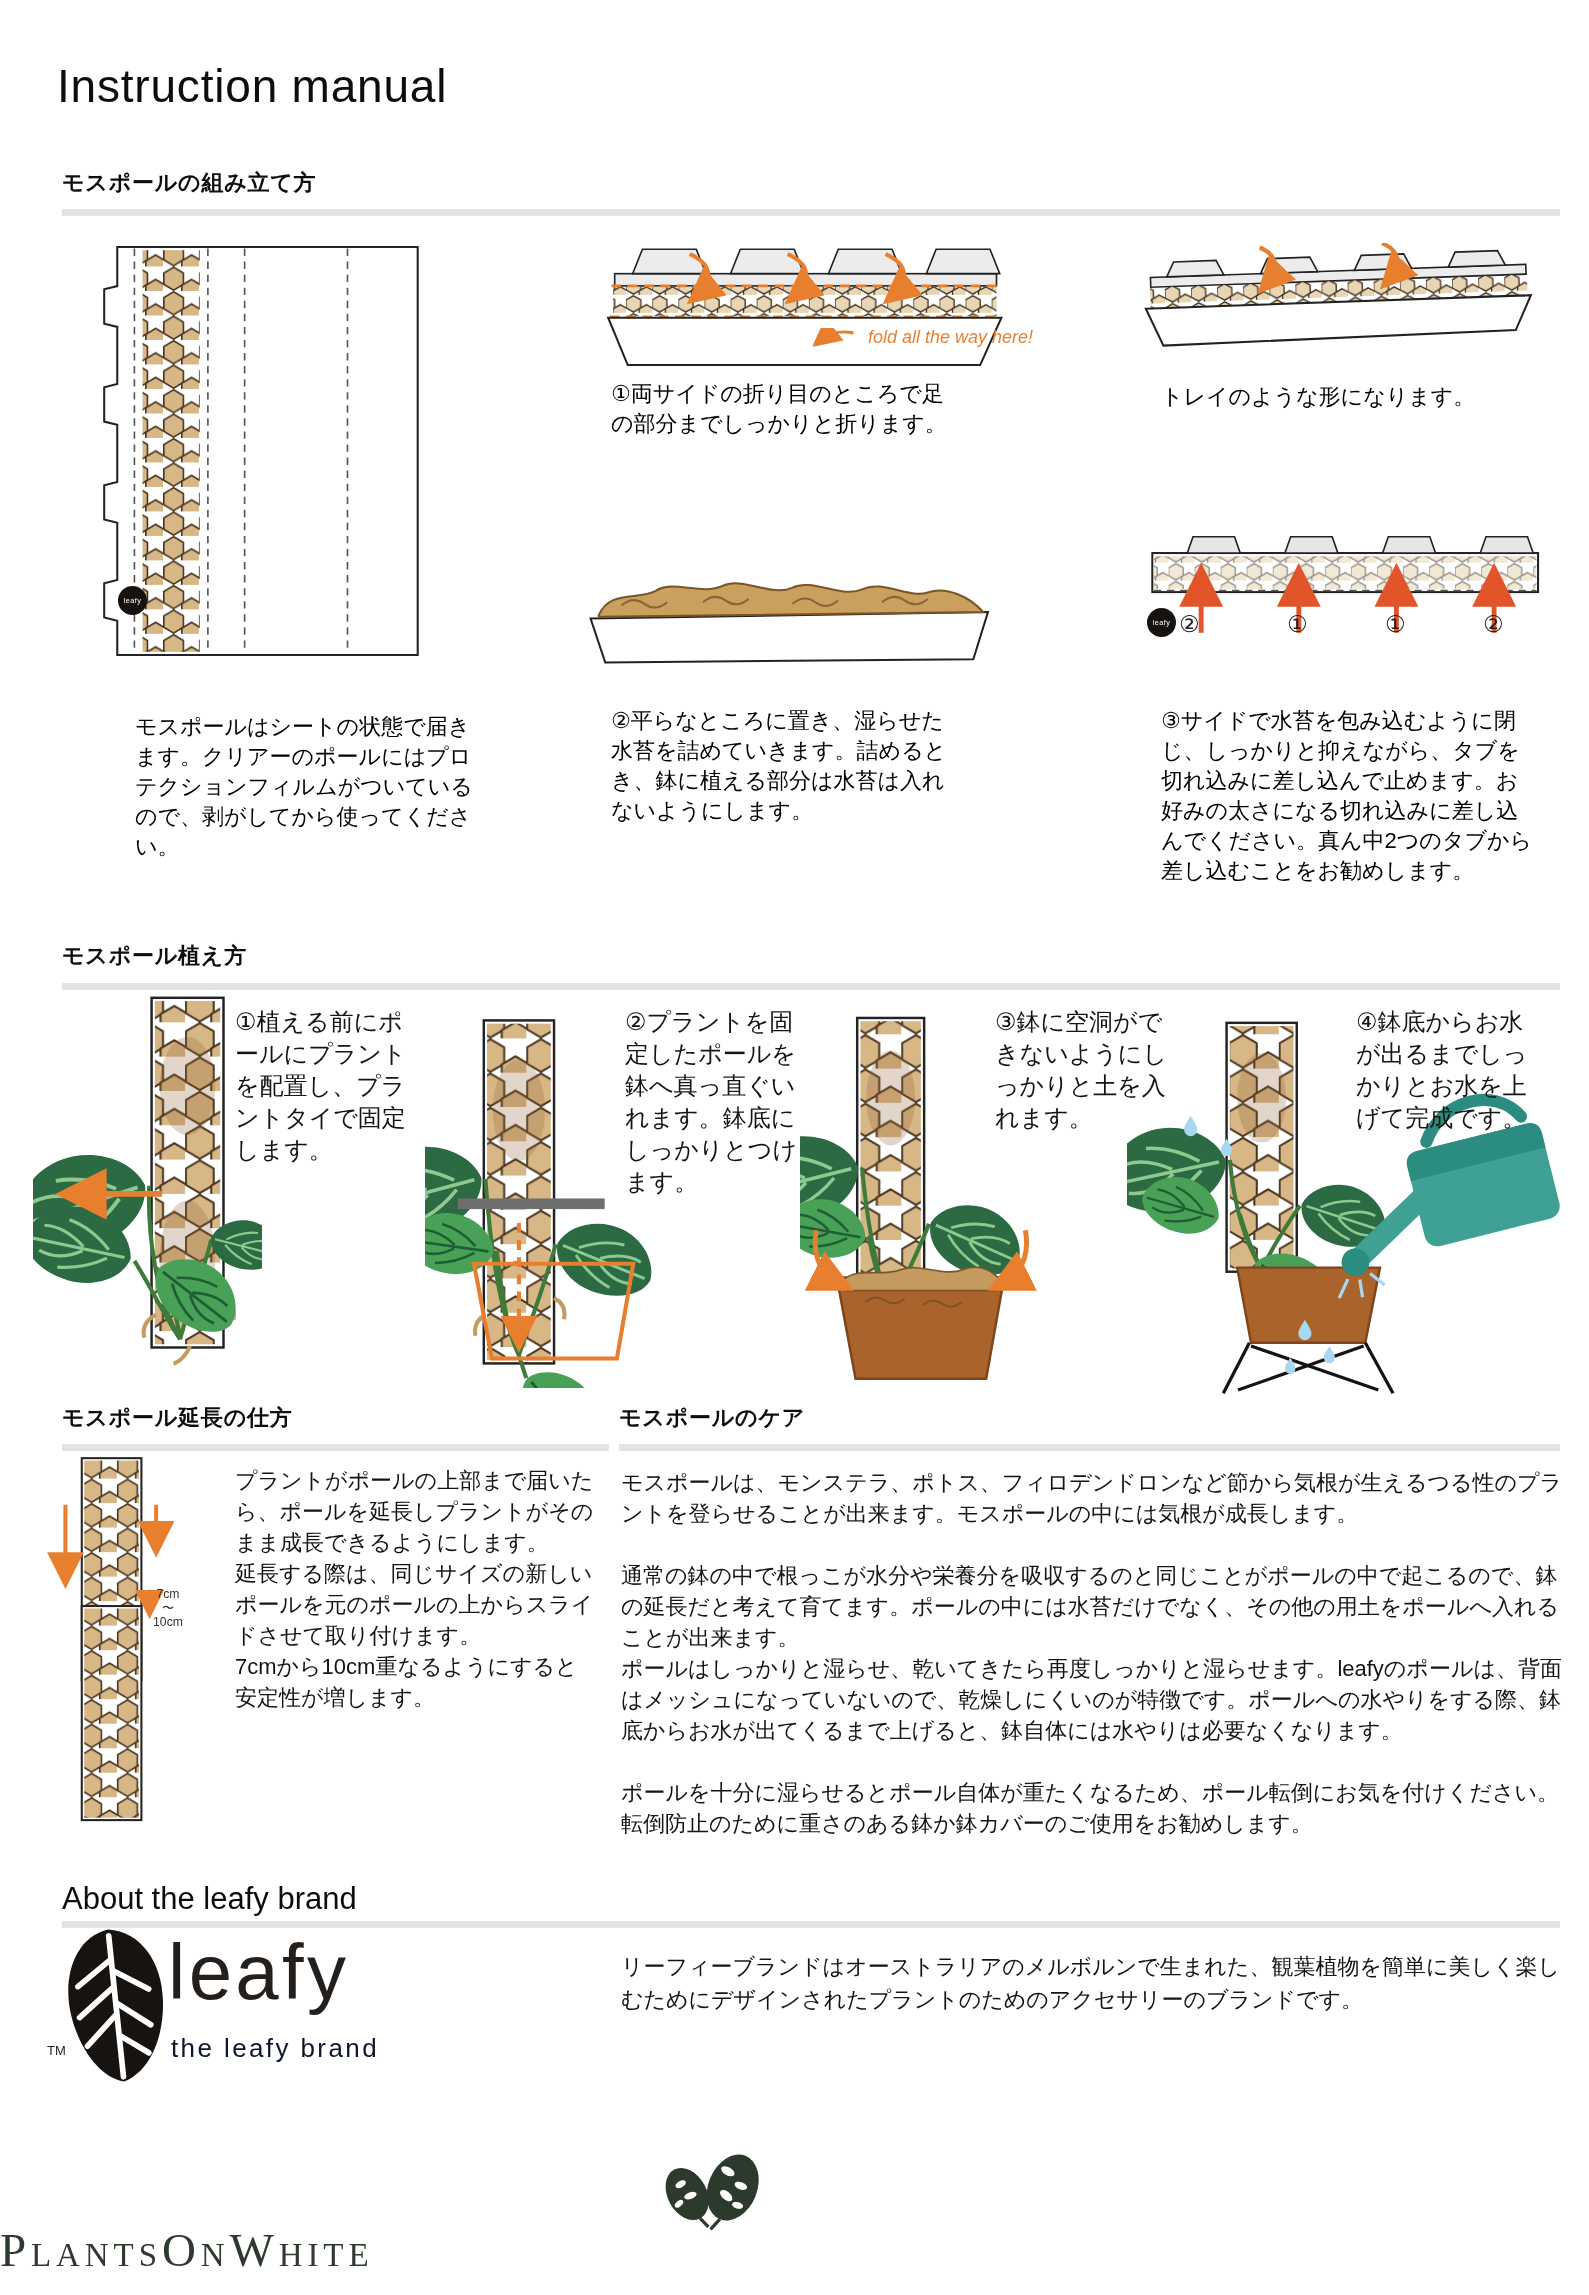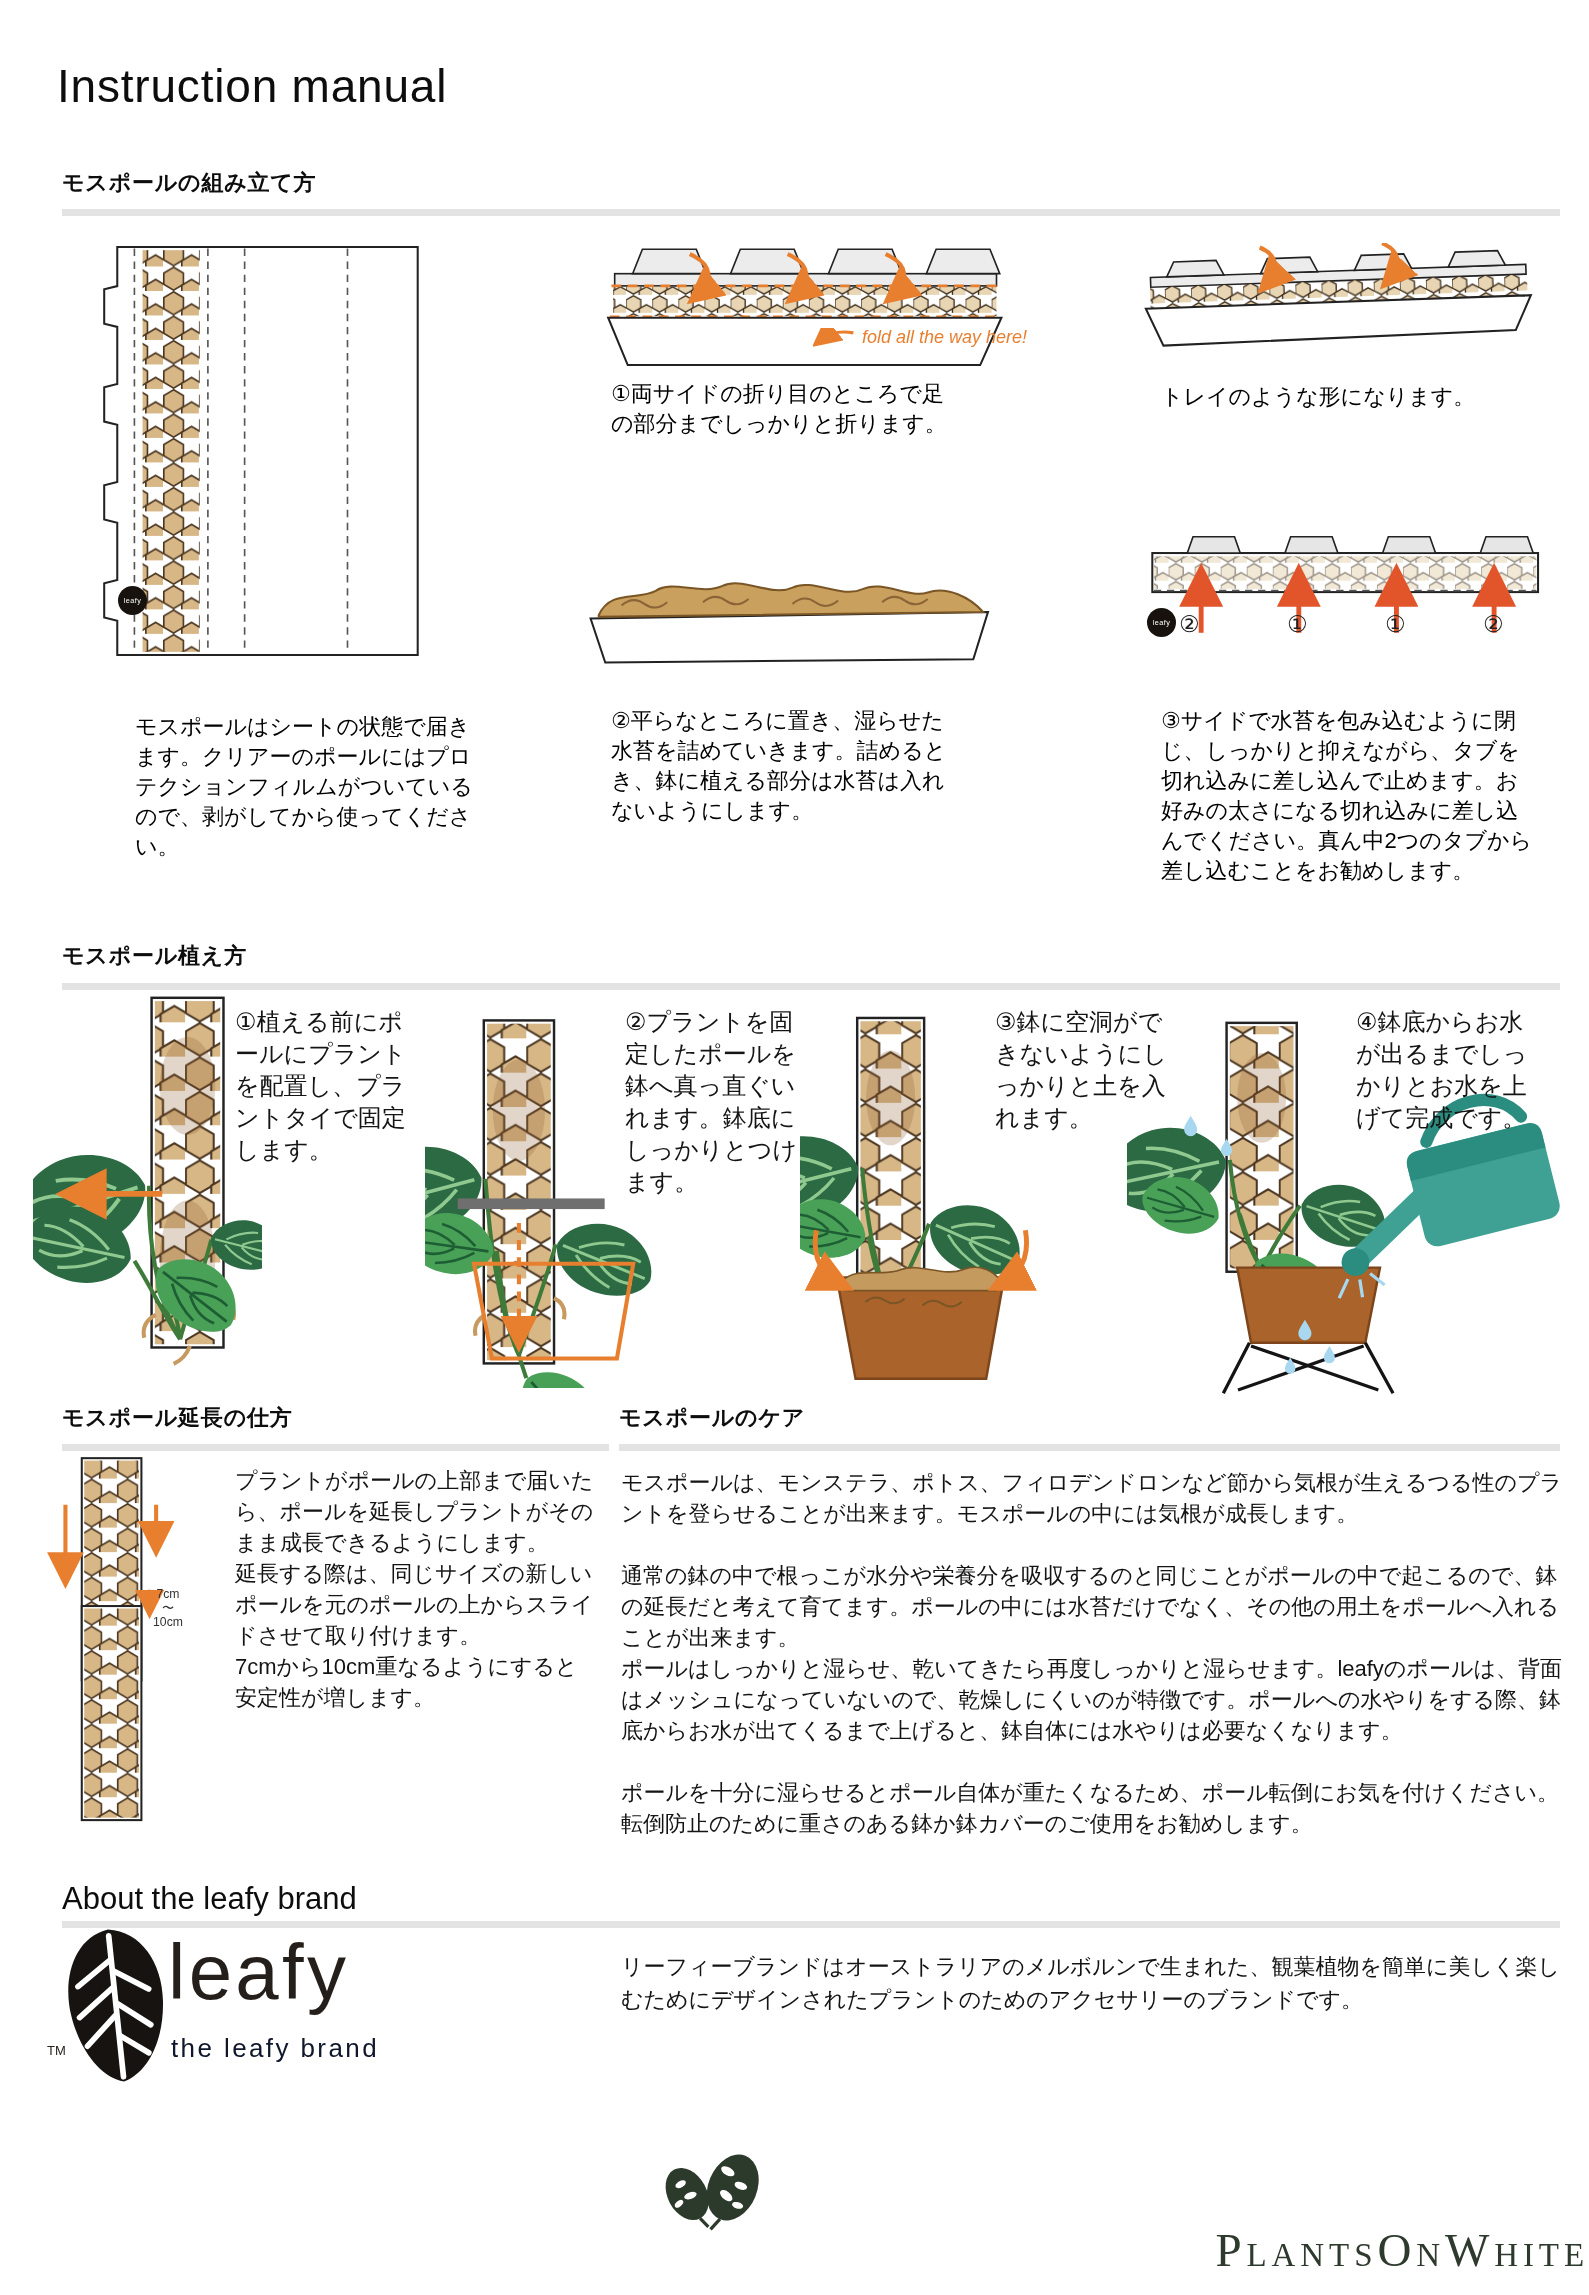--- a/index.html
+++ b/index.html
@@ -9,29 +9,29 @@
   .abs{position:absolute}
   .title{font-size:46px;font-weight:400;letter-spacing:0.8px;color:#0d0d0d}
   .h2{font-size:22px;font-weight:700;letter-spacing:0.8px;color:#0d0d0d}
   .h2en{font-size:31px;font-weight:400;color:#0d0d0d}
   .rule{background:#e3e3e3;height:7.3px}
   .cap{font-size:22px;line-height:30px;color:#000000}
   .pcap{font-size:24px;line-height:32px;color:#141414}
   .btxt{font-size:22px;line-height:31px;color:#141414}
   .btxt p{margin:0}
   .btxt p.gap{margin-bottom:31px}
-  .fold-note{color:#e87f2f;font-size:18px;font-style:italic;white-space:nowrap;display:flex;align-items:center;gap:7px}
+  .fold-note{color:#e87f2f;font-size:18px;font-style:italic;white-space:nowrap;display:flex;align-items:center;gap:13px}
   .leafy-dot{width:29px;height:29px;border-radius:50%;background:#17120d;color:#fff;
              display:flex;align-items:center;justify-content:center;font-size:7.3px;letter-spacing:0.4px}
   .tab-num{position:absolute;font-size:23px;color:#222}
   .dim{font-size:12.2px;line-height:14px;color:#333;text-align:center}
   .brand-word{font-size:78px;font-weight:400;letter-spacing:3.3px;color:#241f1b}
   .brand-tag{font-size:26px;letter-spacing:2.4px;color:#0f172a}
   .tm{font-size:13px;color:#241f1b}
-  .footer-logo{position:absolute;left:0;right:0;text-align:right;color:#2e3a2e;
+  .footer-logo{position:absolute;left:0;right:0;text-align:left;color:#2e3a2e;
                font-family:"Liberation Serif","DejaVu Serif",serif;letter-spacing:4.9px;white-space:nowrap}
   .footer-logo .big{font-size:47px}
   .footer-logo .small{font-size:33px}
   svg{display:block}
 </style>
 </head>
 <body>
 
 <svg width="0" height="0" style="position:absolute">
   <defs>

